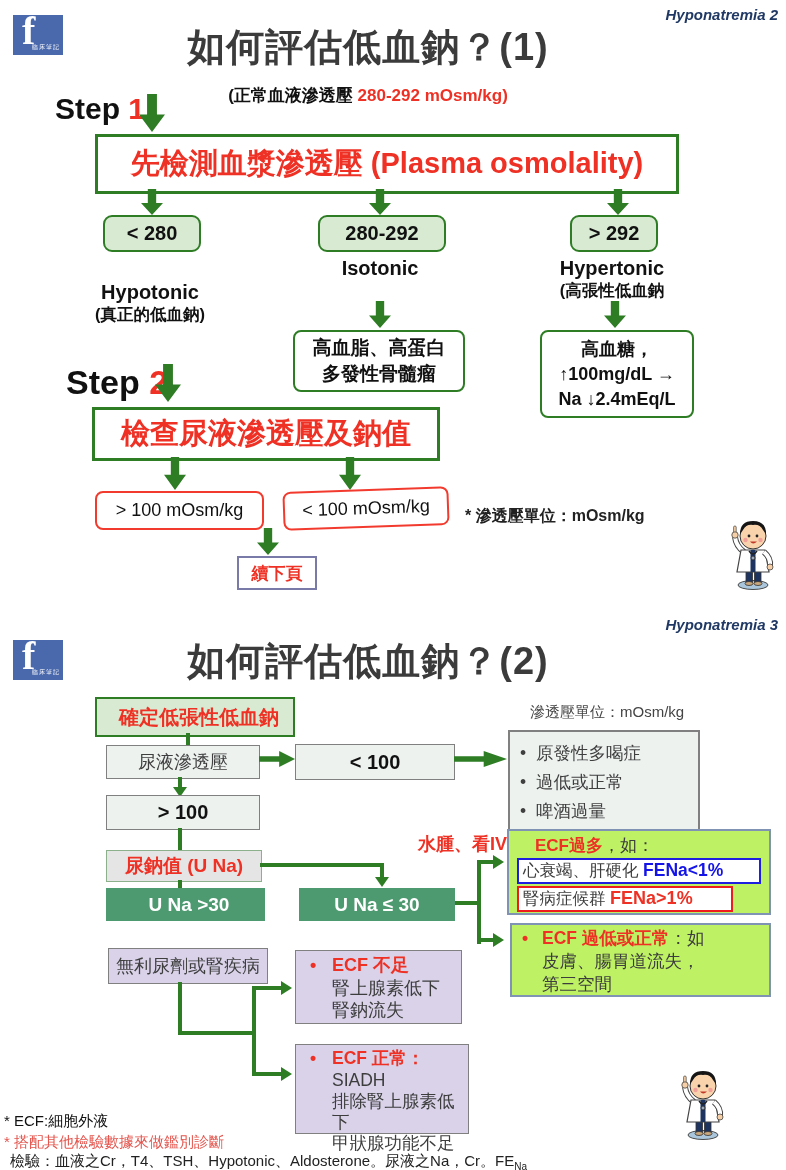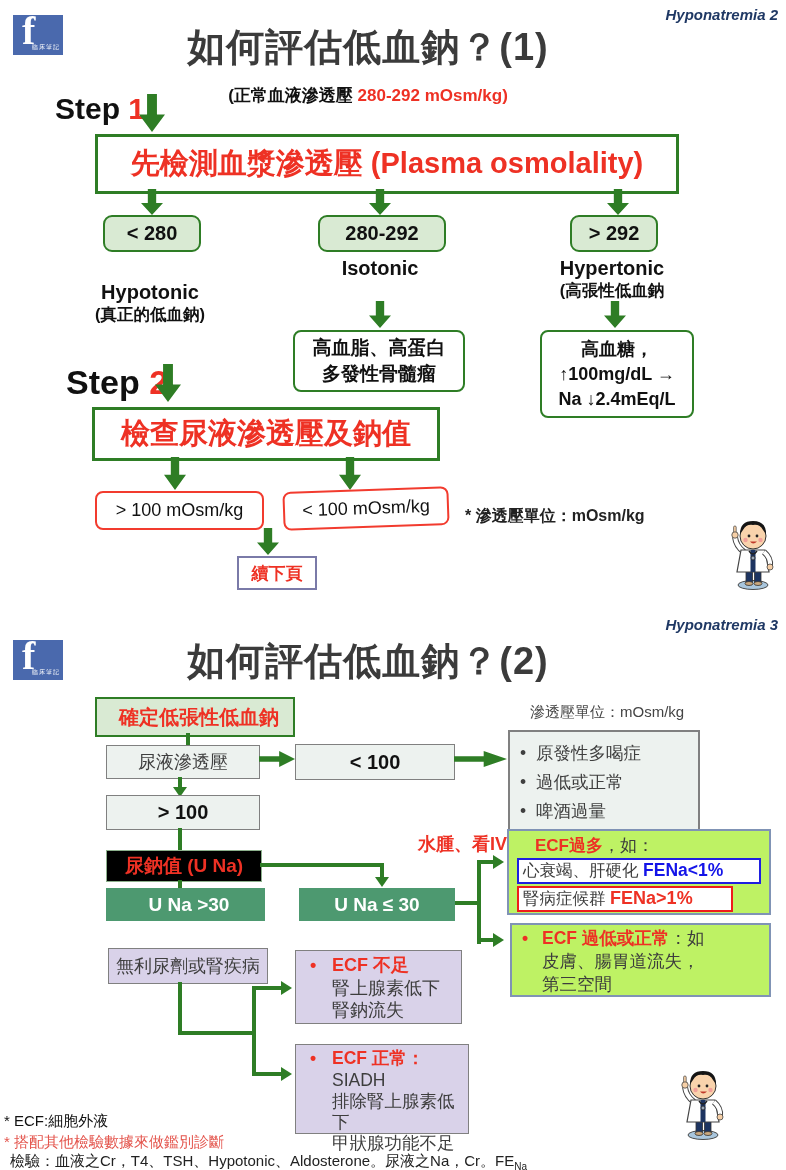--- a/index.html
+++ b/index.html
@@ -28,21 +28,21 @@
   .gbox { position:absolute; border:3px solid #2e7d25; background:#fff; }
   .pillbox { position:absolute; border:2.5px solid #2e7d25; border-radius:9px; background:#d9ead3; }
   .detailbox { position:absolute; border:2.5px solid #2e7d25; border-radius:8px; background:#fff; }
   .redbox { position:absolute; border:2.5px solid #f23b2e; border-radius:8px; background:#fff; }
   .nextbox { position:absolute; border:2px solid #7a7aa8; background:#fff; }
   .graybox { position:absolute; border:1.5px solid #808080; background:#edf2ef; }
   .purplebox { position:absolute; border:1.5px solid #808080; background:#d9d2e9; }
   .bluebox { position:absolute; border:2px solid #8093b5; background:#bef264; }
   .dgreenbox { position:absolute; background:#4d9970; color:#fff; }
   .greenfill { position:absolute; border:2.5px solid #2e7d25; background:#d9ead3;padding-left:8px; }
-  .unabox { position:absolute; border:1.5px solid #8cb08c; background:#000000; }
+  .unabox { position:absolute; border:1.5px solid #8cb08c; background:#e5e5e5; }
 
   .fb-badge { position:absolute; width:50px; height:40px; background:#4a69ad; }
   .fb-f { position:absolute; left:9px; top:-8px; color:#fff; font-size:40px; font-weight:bold;
           font-family:"Liberation Serif","DejaVu Serif",serif; }
   .fb-cap { position:absolute; right:3px; bottom:3px; color:#fff; font-size:6px; letter-spacing:1px; }
 
   .page-label { position:absolute; font-size:15px; font-weight:bold; font-style:italic; color:#1f3864; text-align:right; }
   .slide-title { position:absolute; font-size:38px; font-weight:bold; color:#3b3b3b; text-align:center; letter-spacing:1px; }
 
   .bullet-line { position:relative; padding-left:26px; }

